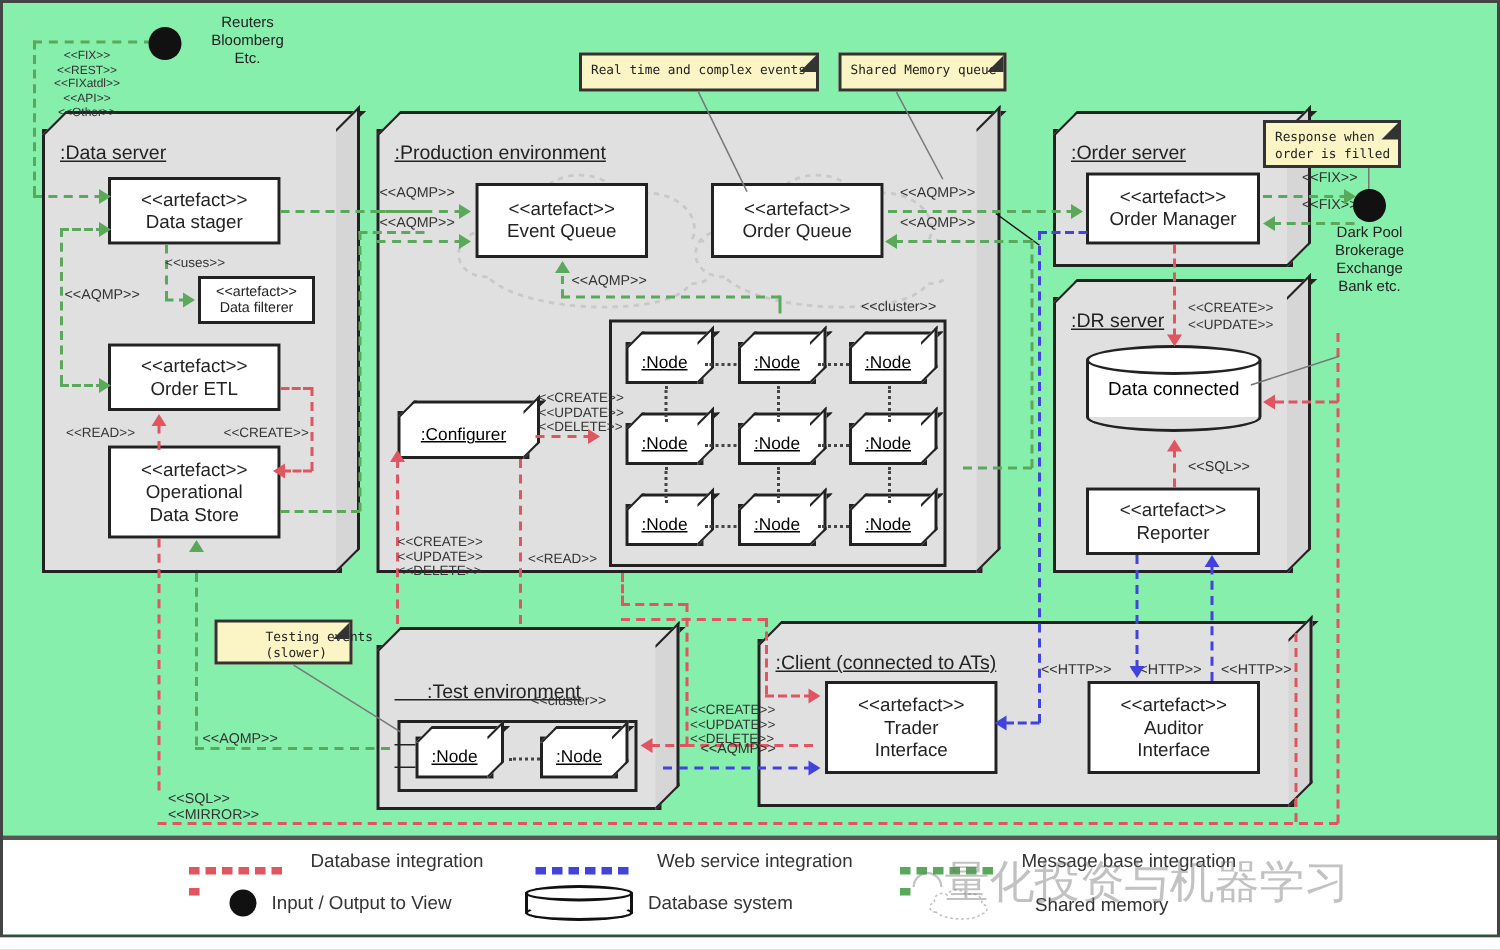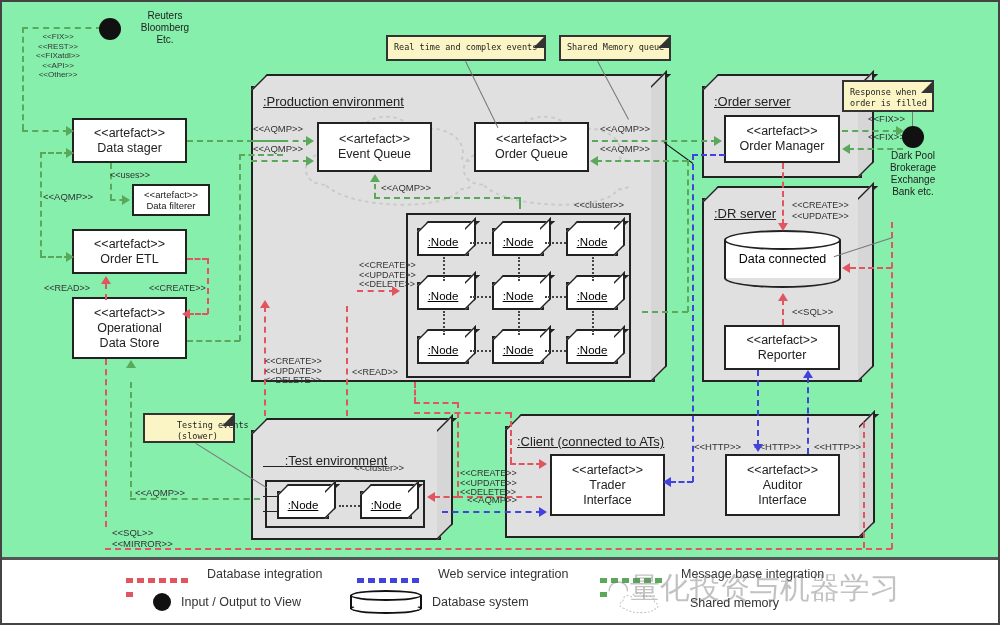--- a/index.html
+++ b/index.html
@@ -231,20 +231,23 @@
 &lt;&lt;REST&gt;&gt;
 &lt;&lt;FIXatdl&gt;&gt;
 &lt;&lt;API&gt;&gt;
 &lt;&lt;Other&gt;&gt;</div>
 
   <div class="dl dh g" style="left:20px;top:25px;width:80px;"></div>
   <div class="dl dv g" style="left:20px;top:25px;height:103px;"></div>
   <div class="dl dh g" style="left:20px;top:128px;width:47px;"></div>
   <div class="ar ar-r agr" style="left:64px;top:124px;"></div>
 
+  <div class="node3d" style="left:26px;top:84px;width:200px;height:296px;">
+    <div class="node-title">:Data server</div>
+  </div>
 
   <div class="artefact" style="left:70px;top:116px;width:115px;height:45px;">
     <div class="st">&lt;&lt;artefact&gt;&gt;</div>
     <div>Data stager</div>
   </div>
 
   <div class="artefact" style="left:130px;top:182px;width:78px;height:32px;font-size:9.5px;line-height:11px;">
     <div class="st" style="font-size:9.5px;">&lt;&lt;artefact&gt;&gt;</div>
     <div style="font-size:9.5px;">Data filterer</div>
   </div>
@@ -338,20 +341,23 @@
   <div class="ar ar-l agl" style="left:588px;top:154px;"></div>
   <div class="dl dv g" style="left:685px;top:158px;height:152px;"></div>
   <div class="dl dh g" style="left:640px;top:309px;width:46px;"></div>
 
   <div class="lbl" style="left:379px;top:181px;font-size:9.5px;">&lt;&lt;AQMP&gt;&gt;</div>
   <div class="dl dv g" style="left:372px;top:182px;height:14px;"></div>
   <div class="dl dh g" style="left:372px;top:195px;width:146px;"></div>
   <div class="dl dv g" style="left:517px;top:195px;height:12px;"></div>
   <div class="ar ar-u agu" style="left:368px;top:172px;"></div>
 
+  <div class="cube" style="left:263px;top:272px;width:88px;height:32px;">
+    <span>:Configurer</span>
+  </div>
 
   <div class="lbl" style="left:357px;top:259px;line-height:9.5px;">&lt;&lt;CREATE&gt;&gt;
 &lt;&lt;UPDATE&gt;&gt;
 &lt;&lt;DELETE&gt;&gt;</div>
   <div class="dl dh r" style="left:355px;top:288px;width:38px;"></div>
   <div class="ar ar-r arr" style="left:390px;top:284px;"></div>
 
   <div class="lbl" style="left:263px;top:355px;line-height:9.5px;">&lt;&lt;CREATE&gt;&gt;
 &lt;&lt;UPDATE&gt;&gt;
 &lt;&lt;DELETE&gt;&gt;</div>

